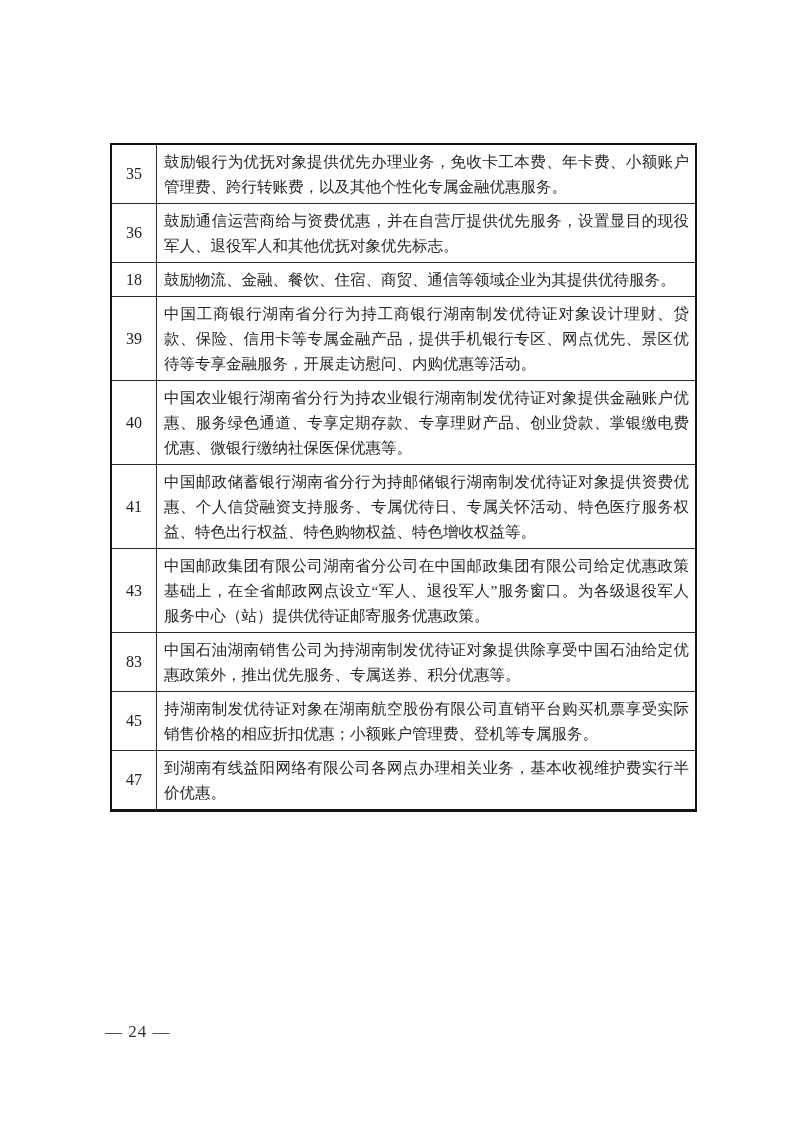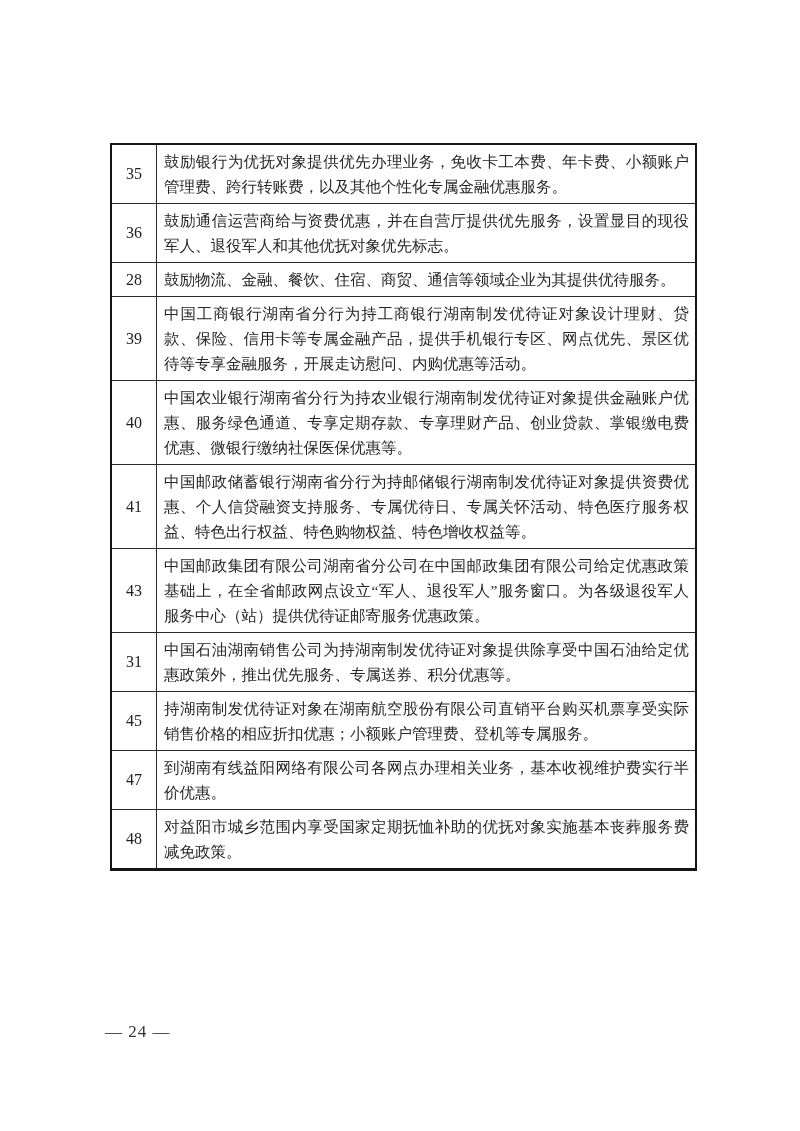--- a/index.html
+++ b/index.html
@@ -67,21 +67,21 @@
           <td class="num-cell">35</td>
           <td class="text-cell">鼓励银行为优抚对象提供优先办理业务，免收卡工本费、年卡费、小额账户管理费、跨行转账费，以及其他个性化专属金融优惠服务。</td>
         </tr>
 
         <tr>
           <td class="num-cell">36</td>
           <td class="text-cell">鼓励通信运营商给与资费优惠，并在自营厅提供优先服务，设置显目的现役军人、退役军人和其他优抚对象优先标志。</td>
         </tr>
 
         <tr>
-          <td class="num-cell">28</td>
+          <td class="num-cell">18</td>
           <td class="text-cell">鼓励物流、金融、餐饮、住宿、商贸、通信等领域企业为其提供优待服务。</td>
         </tr>
 
 
         <tr>
           <td class="num-cell">39</td>
           <td class="text-cell">中国工商银行湖南省分行为持工商银行湖南制发优待证对象设计理财、贷款、保险、信用卡等专属金融产品，提供手机银行专区、网点优先、景区优待等专享金融服务，开展走访慰问、内购优惠等活动。</td>
         </tr>
 
         <tr>
@@ -94,38 +94,34 @@
           <td class="text-cell">中国邮政储蓄银行湖南省分行为持邮储银行湖南制发优待证对象提供资费优惠、个人信贷融资支持服务、专属优待日、专属关怀活动、特色医疗服务权益、特色出行权益、特色购物权益、特色增收权益等。</td>
         </tr>
 
 
         <tr>
           <td class="num-cell">43</td>
           <td class="text-cell">中国邮政集团有限公司湖南省分公司在中国邮政集团有限公司给定优惠政策基础上，在全省邮政网点设立“军人、退役军人”服务窗口。为各级退役军人服务中心（站）提供优待证邮寄服务优惠政策。</td>
         </tr>
 
         <tr>
-          <td class="num-cell">31</td>
+          <td class="num-cell">83</td>
           <td class="text-cell">中国石油湖南销售公司为持湖南制发优待证对象提供除享受中国石油给定优惠政策外，推出优先服务、专属送券、积分优惠等。</td>
         </tr>
 
         <tr>
           <td class="num-cell">45</td>
           <td class="text-cell">持湖南制发优待证对象在湖南航空股份有限公司直销平台购买机票享受实际销售价格的相应折扣优惠；小额账户管理费、登机等专属服务。</td>
         </tr>
 
 
         <tr>
           <td class="num-cell">47</td>
           <td class="text-cell">到湖南有线益阳网络有限公司各网点办理相关业务，基本收视维护费实行半价优惠。</td>
         </tr>
 
-        <tr>
-          <td class="num-cell">48</td>
-          <td class="text-cell">对益阳市城乡范围内享受国家定期抚恤补助的优抚对象实施基本丧葬服务费减免政策。</td>
-        </tr>
 
     </tbody>
   </table>
 
   <div class="page-number">— 24 —</div>
 
 </div>
 
 </body></html>

